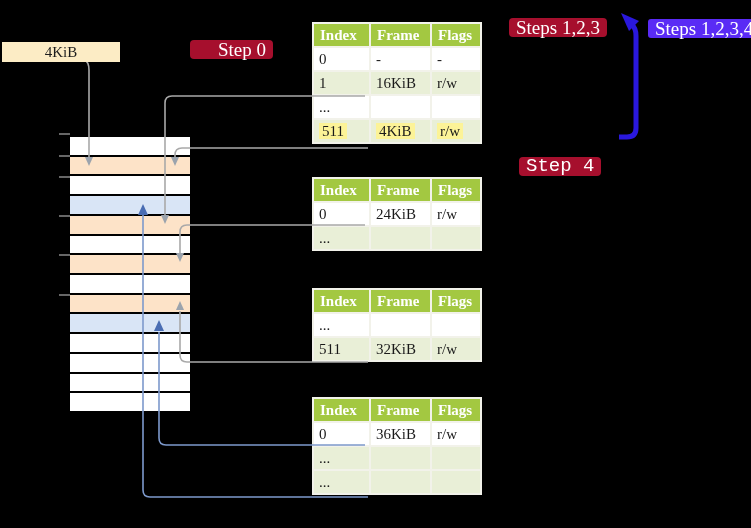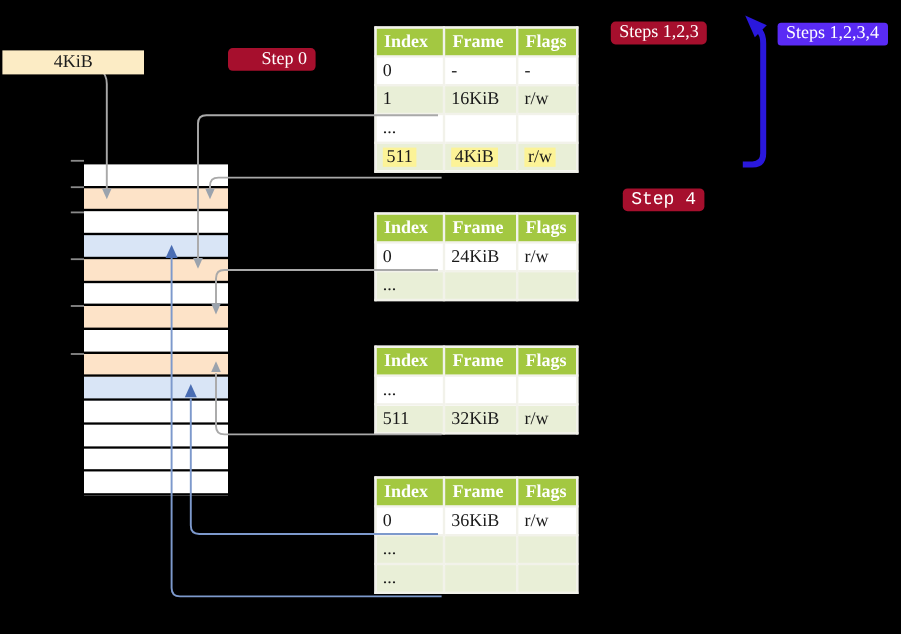--- a/index.html
+++ b/index.html
@@ -7,21 +7,21 @@
     position:relative;width:751px;height:528px;background:#000;overflow:hidden;
     font-family:"Liberation Serif","DejaVu Serif",serif;
   }
   
   .size-label{
     position:absolute;left:2px;top:42px;width:118px;height:20px;
     background:var(--label-cream);color:#1c1c1c;font-size:15px;line-height:20px;text-align:center;
   }
   .badge{
     position:absolute;height:19px;line-height:19px;padding:0 7px;border-radius:4px;
-    color:#fff;font-size:15px;white-space:nowrap;
+    color:#fff;font-size:19px;white-space:nowrap;
   }
   .badge.red{background:var(--badge-red);}
   .badge.blue{background:var(--badge-blue);border-radius:3px;}
   #badge-step0{left:190px;top:40px;padding-left:28px;}
   #badge-steps123{left:509px;top:18px;}
   #badge-steps1234{left:648px;top:19px;}
   #badge-step4{left:519px;top:157px;font-family:Liberation Mono, monospace;}
   
   .memory-column{
     position:absolute;left:70px;top:137px;width:120px;height:276px;

